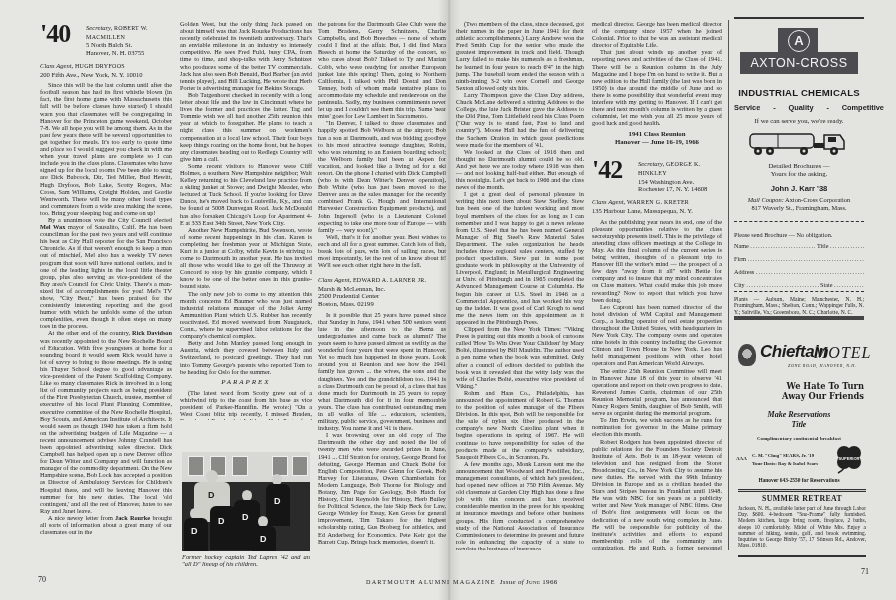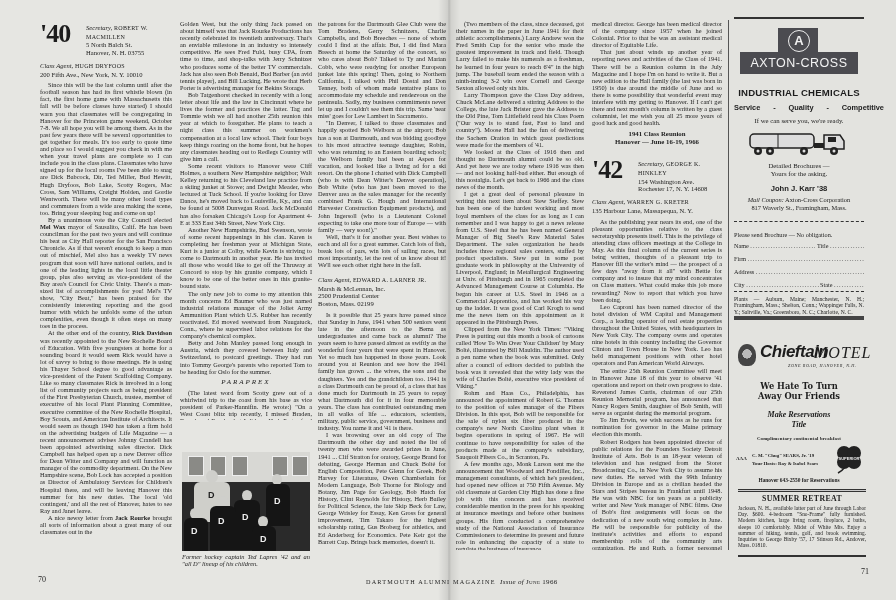--- a/index.html
+++ b/index.html
@@ -45,21 +45,21 @@
   .form { position:absolute; left:734px; top:230px; width:130px; font-size:6.2px; line-height:13px; }
   .form .row { display:flex; align-items:baseline; white-space:nowrap; overflow:hidden; }
   .form .dots { flex:1; overflow:hidden; letter-spacing:1px; color:#444; }
   .plants { position:absolute; left:734px; top:296px; width:130px; font-size:5.6px; line-height:6.4px; text-align:justify; }
   .thick-rule { position:absolute; left:734px; top:316px; width:130px; height:4px; background:linear-gradient(#444 0 40%, #ccc 40% 60%, #444 60% 100%); }
   .motel-logo { position:absolute; left:738px; top:342px; width:126px; height:28px; }
   .motel-script { position:absolute; left:22px; top:0; font-family:Liberation Sans, sans-serif; font-style:italic; font-size:17px; font-weight:bold; letter-spacing:-0.5px; }
   .motel-word { position:absolute; left:76px; top:2px; font-family:"Liberation Serif", serif; font-style:italic; font-size:16px; letter-spacing:1px; }
   .motel-addr { position:absolute; left:50px; top:21px; font-size:4.2px; letter-spacing:0.6px; font-style:italic; }
   .motel-face { position:absolute; left:0; top:2px; width:18px; height:22px; border-radius:50% 50% 40% 40%; background:radial-gradient(circle at 50% 45%, #bbb 0 30%, #444 32% 100%); }
-  .hate { position:absolute; left:734px; top:381px; width:130px; text-align:center; font-family:"DejaVu Serif", serif; font-weight:bold; font-size:8.3px; line-height:10px; }
+  .hate { position:absolute; left:734px; top:381px; width:130px; text-align:right; font-family:"DejaVu Serif", serif; font-weight:bold; font-size:8.3px; line-height:10px; }
   .makeres { position:absolute; left:734px; top:410px; width:130px; text-align:center; font-style:italic; font-weight:bold; font-size:8px; line-height:10px; }
   .compl { position:absolute; left:734px; top:436px; width:130px; text-align:center; font-size:4.8px; font-weight:bold; letter-spacing:0.2px; }
   .aaa { position:absolute; left:736px; top:456px; font-size:5px; font-weight:bold; }
   .hosts { position:absolute; left:752px; top:452px; font-size:4.9px; line-height:8px; font-weight:bold; }
   .clover { position:absolute; left:834px; top:444px; width:30px; height:30px; }
   .phone { position:absolute; left:734px; top:477px; width:130px; text-align:center; font-size:5.4px; font-weight:bold; }
   .summer-rule1 { position:absolute; left:738px; top:489px; width:128px; height:3px; background:linear-gradient(#333 0 45%, #ccc 45% 60%, #333 60% 100%); }
   .summer-title { position:absolute; left:738px; top:494px; width:128px; text-align:center; font-size:7.8px; font-weight:bold; letter-spacing:0.4px; }
   .summer-body { position:absolute; left:738px; top:505px; width:128px; font-size:5.4px; line-height:6.2px; text-align:justify; }
   .summer-rule2 { position:absolute; left:738px; top:555px; width:128px; height:1.5px; background:#333; }

